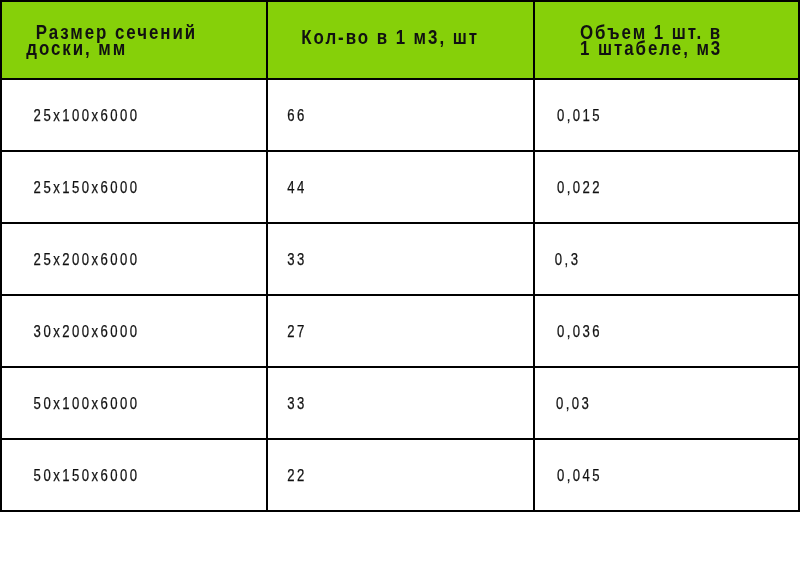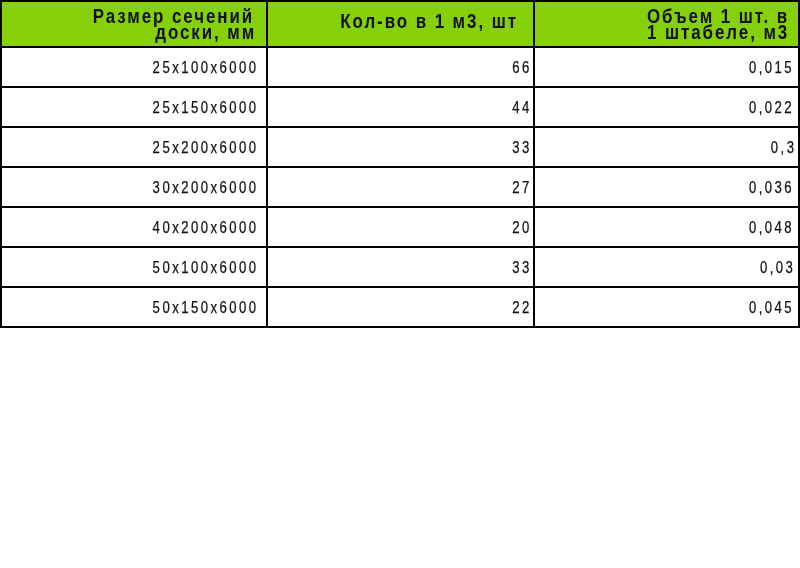--- a/index.html
+++ b/index.html
@@ -3,31 +3,31 @@
 <meta charset="utf-8">
 <title>Размер сечений доски</title>
 <style>
   html,body{margin:0;padding:0;background:#ffffff;}
   body{width:800px;height:568px;overflow:hidden;
        font-family:"Liberation Sans",sans-serif;}
   #app{position:absolute;left:0;top:0;width:800px;height:568px;background:#ffffff;}
 
   table.lumber{position:absolute;left:0px;top:0px;border-collapse:collapse;
         table-layout:fixed;width:800px;background:#ffffff;}
-  table.lumber td,table.lumber th{border:2px solid #000000;padding:0;margin:0;
-        text-align:right;vertical-align:middle;}
+  table.lumber td,table.lumber th{border:2px solid #000000;padding:16px;margin:0;
+        text-align:left;vertical-align:middle;}
 
   thead th{background:#86d009;height:44px;}
   tbody td{height:38px;}
 
   
   .hd{font-weight:bold;font-size:20px;color:#111111;line-height:16px;
       position:relative;top:0px;left:3px;}
   .hd.single{top:-3px;left:1px;}
-  .hd.col3{left:4px;}
+  .hd.col3{left:16px;}
   .hd span{font-family:"Liberation Sans",sans-serif;display:inline-block;
       transform:scaleX(0.845);transform-origin:center;letter-spacing:2.3px;}
   .hd span.ln2a{position:relative;left:-4px;}
 
   
   .cell{font-size:16px;color:#111111;line-height:20px;
         position:relative;top:1px;left:4px;}
   .cell.k-count{left:1px;}
   .cell.k-volume{left:1px;}
   .cell span{font-family:"Liberation Sans",sans-serif;font-weight:normal;-webkit-text-stroke:0.25px #111111;
@@ -99,31 +99,20 @@
           </td>
           <td>
             <div class="cell k-count"><span>27</span></div>
           </td>
           <td>
             <div class="cell k-volume"><span>0,036</span></div>
           </td>
         </tr>
         <tr>
           <td>
-            <div class="cell k-size"><span>40x200x6000</span></div>
-          </td>
-          <td>
-            <div class="cell k-count"><span>20</span></div>
-          </td>
-          <td>
-            <div class="cell k-volume"><span>0,048</span></div>
-          </td>
-        </tr>
-        <tr>
-          <td>
             <div class="cell k-size"><span>50x100x6000</span></div>
           </td>
           <td>
             <div class="cell k-count"><span>33</span></div>
           </td>
           <td>
             <div class="cell k-volume"><span>0,03</span></div>
           </td>
         </tr>
         <tr>

